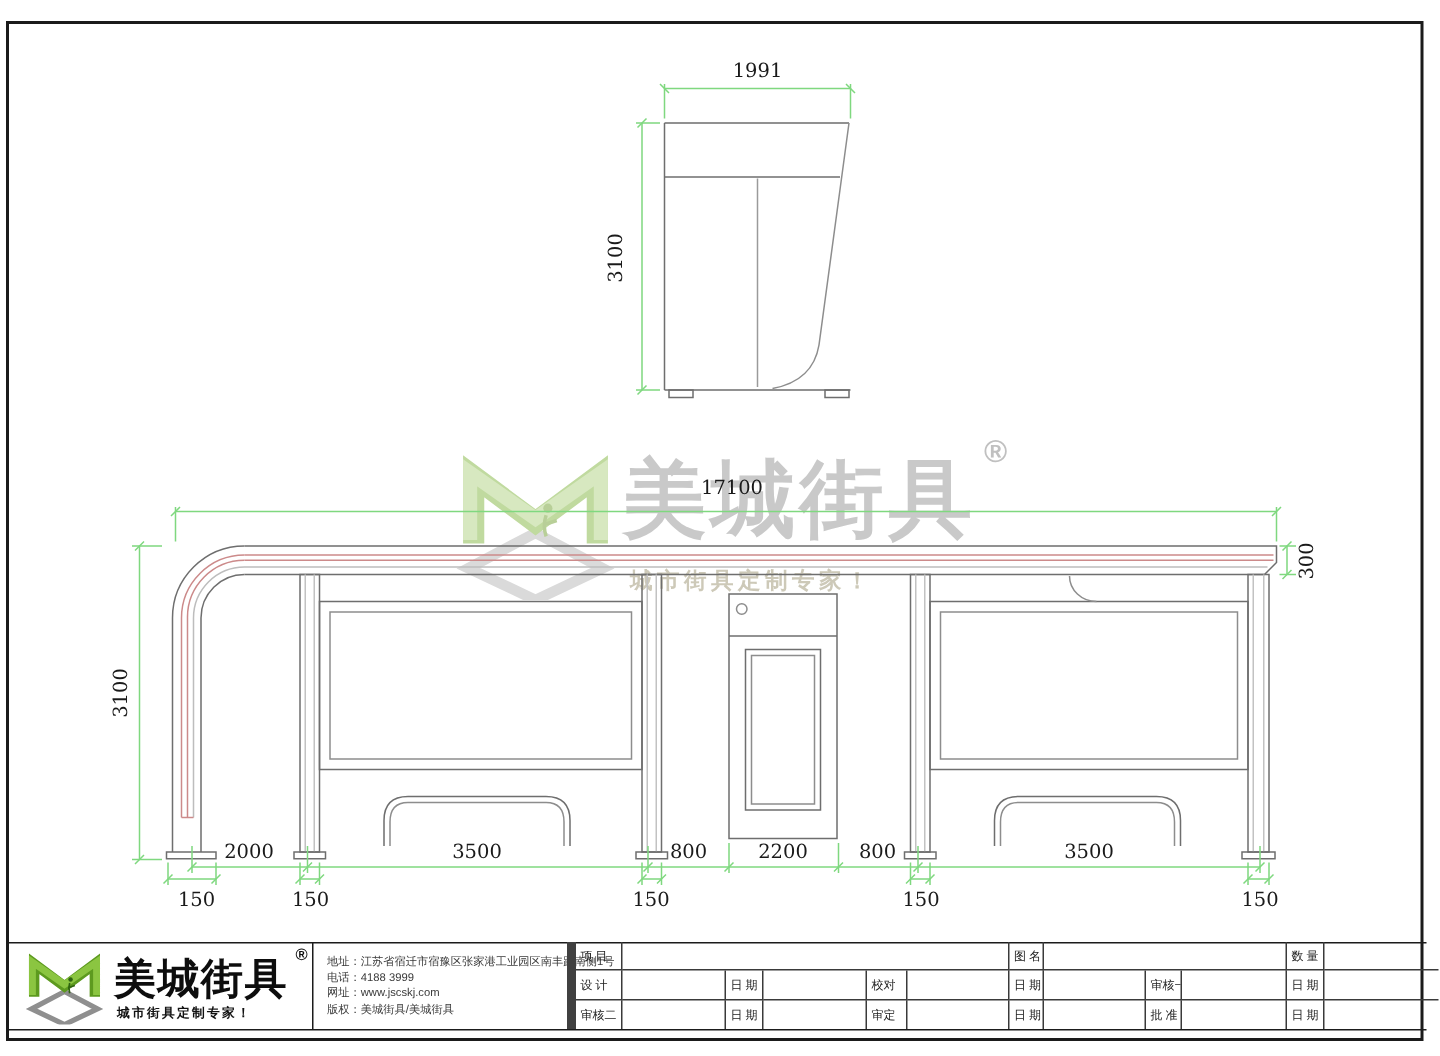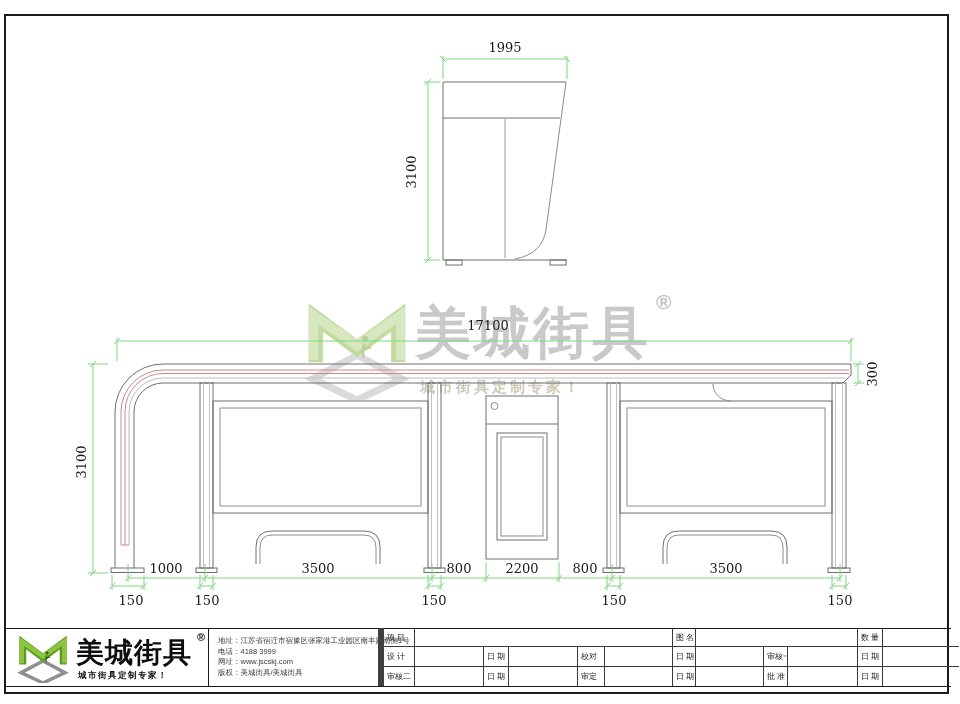--- a/index.html
+++ b/index.html
@@ -158,27 +158,27 @@
 
       <path d="M112,575 V590 M144,575 V590 M112,586 H144"></path>
       <path d="M200,575 V590 M213,575 V590 M200,586 H213"></path>
       <path d="M428,575 V590 M441,575 V590 M428,586 H441"></path>
       <path d="M607,575 V590 M620,575 V590 M607,586 H620"></path>
       <path d="M832,575 V590 M846,575 V590 M832,586 H846"></path>
       <path d="M109,589 L115,583 M141,589 L147,583 M197,589 L203,583 M210,589 L216,583 M425,589 L431,583 M438,589 L444,583 M604,589 L610,583 M617,589 L623,583 M829,589 L835,583 M843,589 L849,583"></path>
     </g>
   </svg>
 
-  <span class="dim" style="left:505px;top:40px">1995</span>
+  <span class="dim" style="left:505px;top:40px">1991</span>
   <span class="dim vert" style="left:411px;top:172px">3100</span>
   <span class="dim" style="left:488px;top:318px">17100</span>
   <span class="dim vert" style="left:872px;top:374px">300</span>
   <span class="dim vert" style="left:81px;top:462px">3100</span>
 
-  <span class="dim" style="left:166px;top:561px">1000</span>
+  <span class="dim" style="left:166px;top:561px">2000</span>
   <span class="dim" style="left:318px;top:561px">3500</span>
   <span class="dim" style="left:459px;top:561px">800</span>
   <span class="dim" style="left:522px;top:561px">2200</span>
   <span class="dim" style="left:585px;top:561px">800</span>
   <span class="dim" style="left:726px;top:561px">3500</span>
 
   <span class="dim" style="left:131px;top:593px">150</span>
   <span class="dim" style="left:207px;top:593px">150</span>
   <span class="dim" style="left:434px;top:593px">150</span>
   <span class="dim" style="left:614px;top:593px">150</span>

